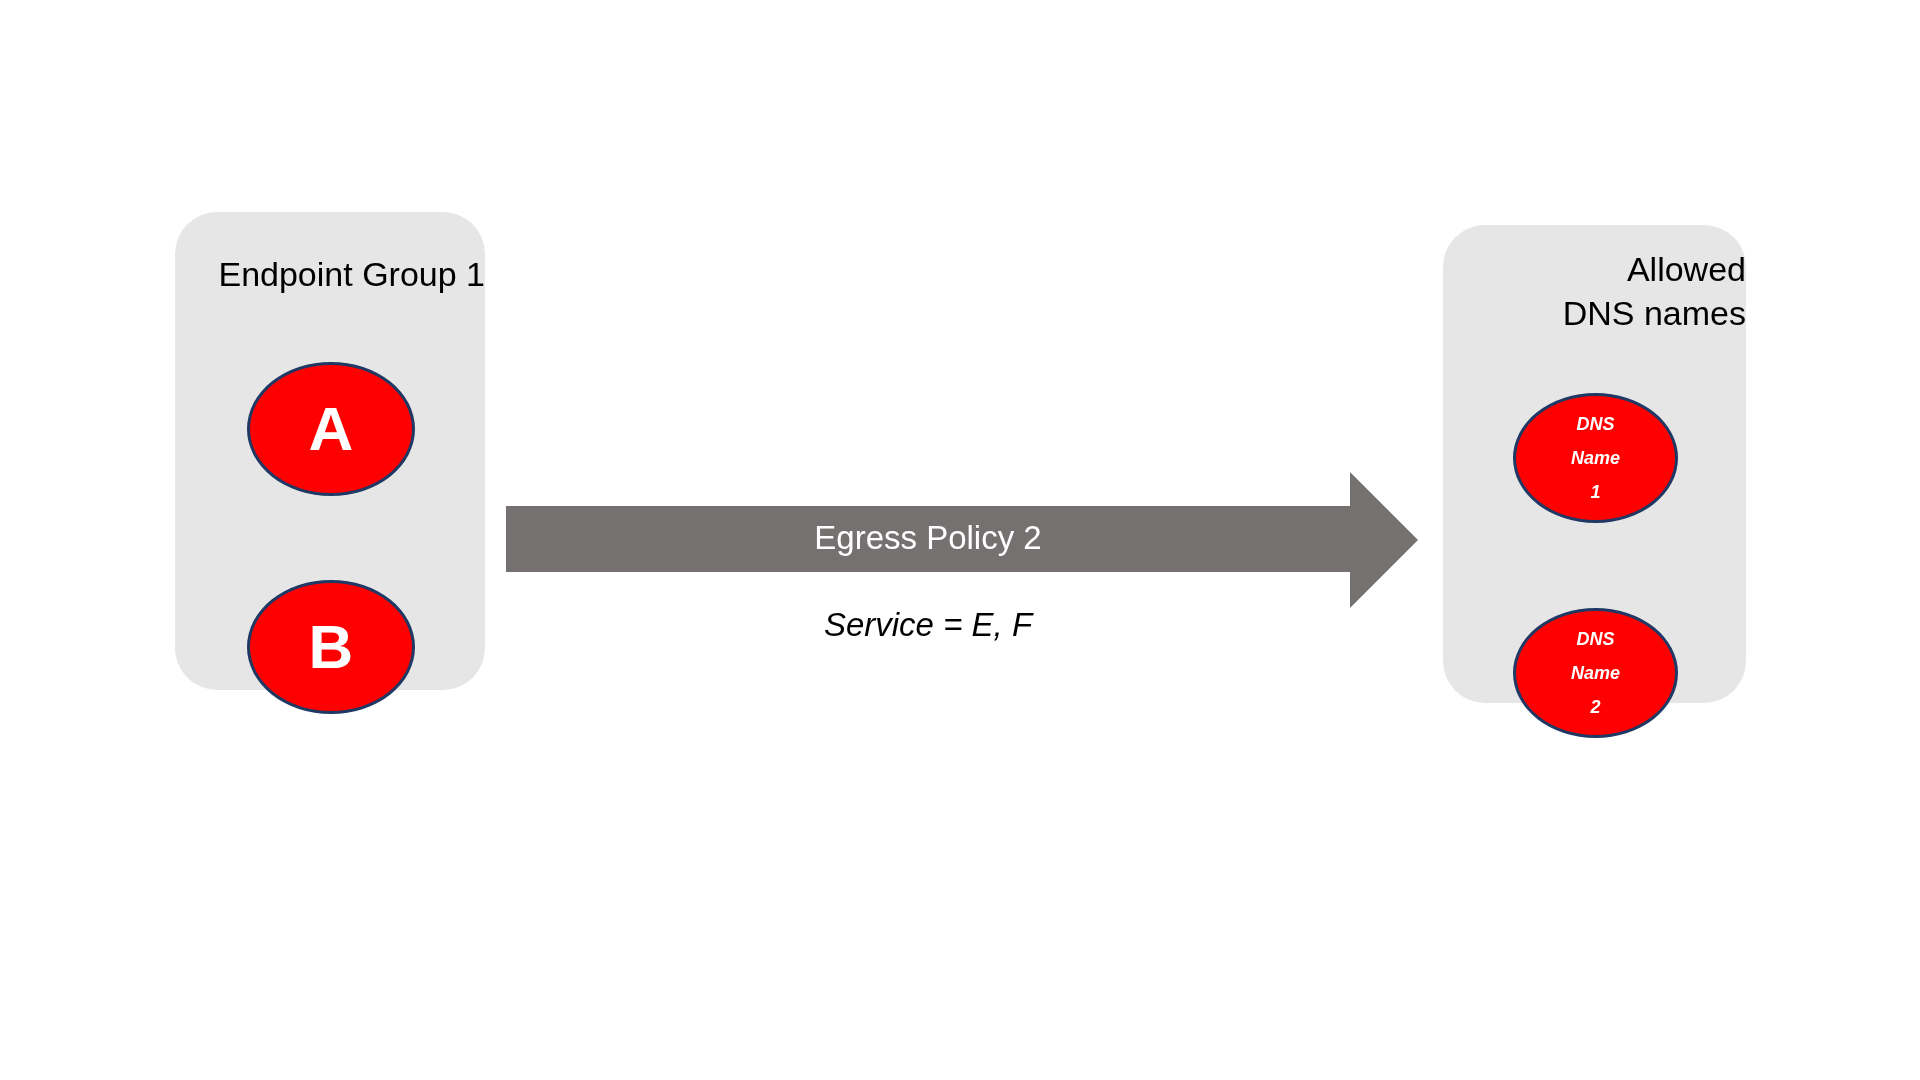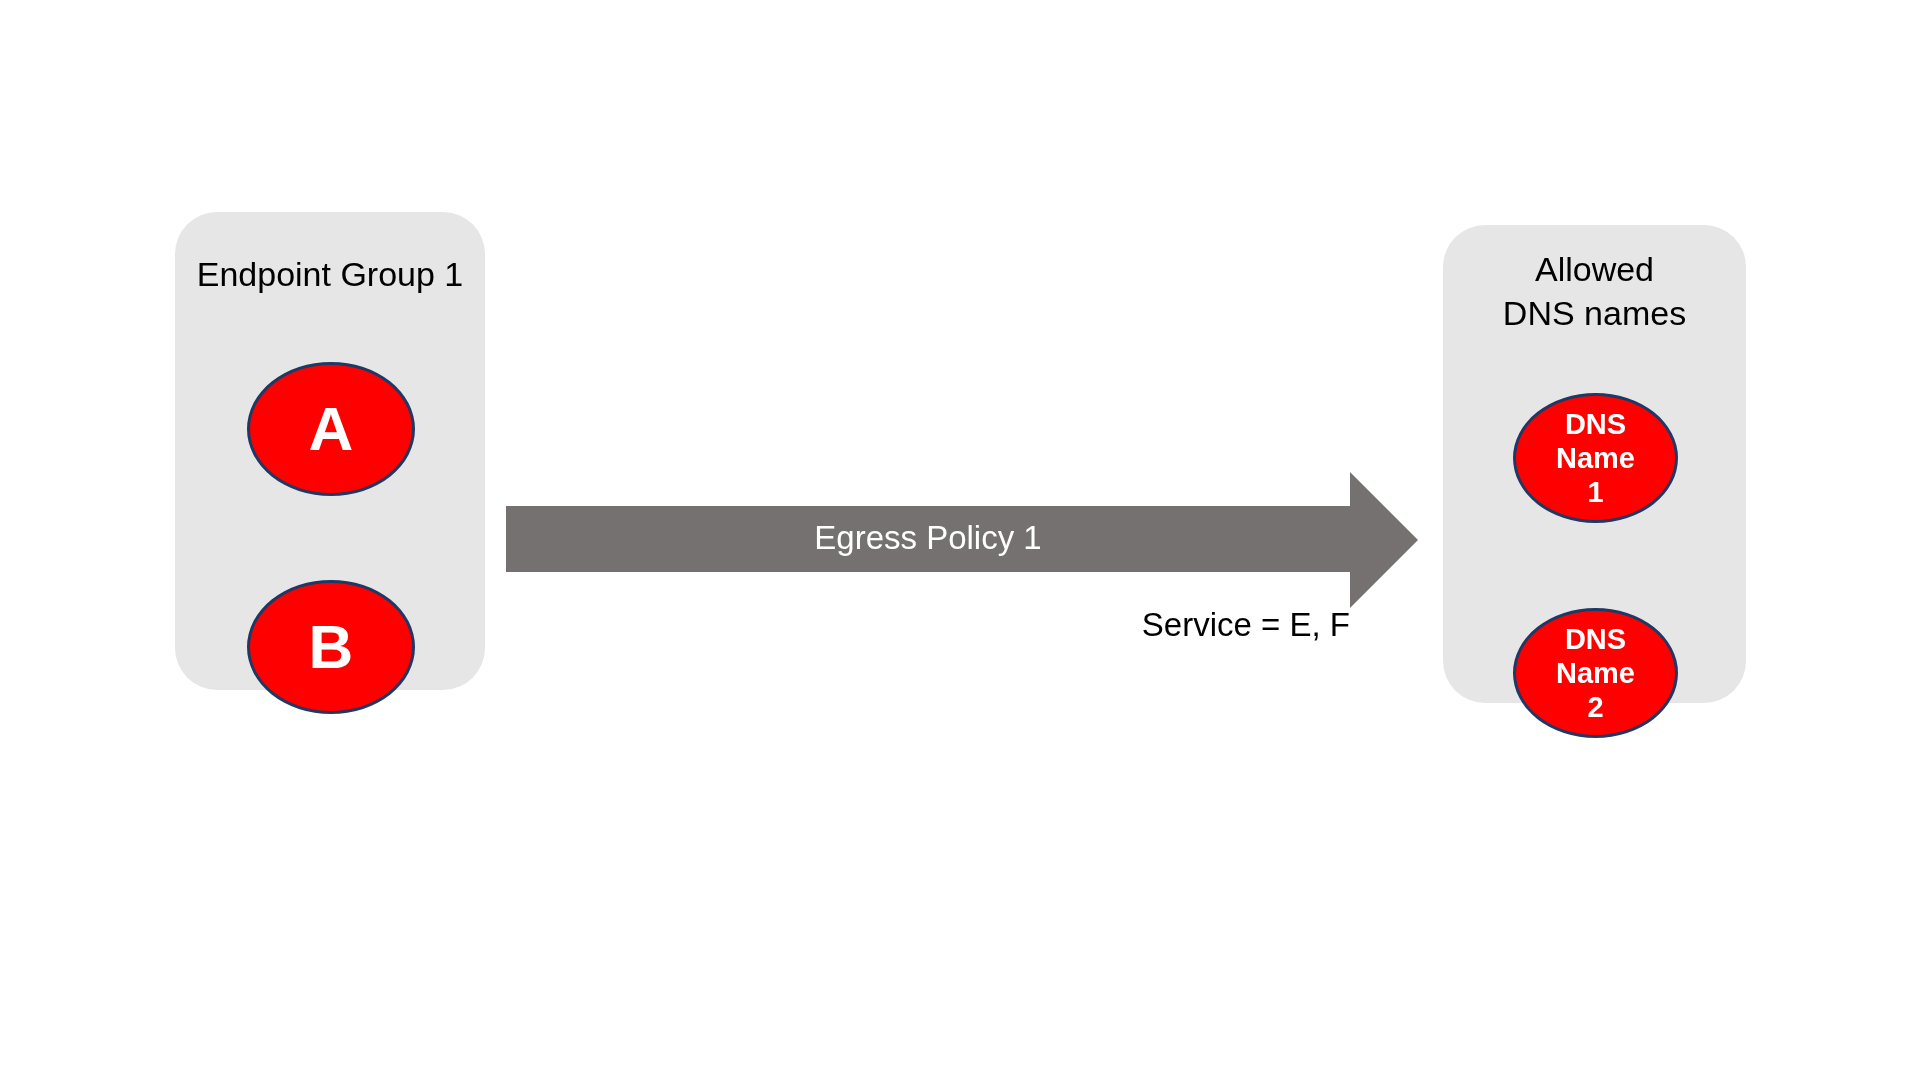--- a/index.html
+++ b/index.html
@@ -43,21 +43,21 @@
     top: 212px;
     width: 303px;
     height: 478px;
     margin-top: 13px;
   }
 
   .group-title {
     position: absolute;
     left: 0;
     width: 100%;
-    text-align: center;
+    text-align: right;
     color: #000000;
     font-size: 34px;
     line-height: 44px;
     font-weight: 400;
     white-space: pre-line;
   }
   #group-left .group-title { top: 40px; }
   #group-right .group-title { top: 22px; }
 
   
@@ -76,23 +76,24 @@
   .node-label {
     white-space: pre-line;
     display: block;
   }
   .node-big .node-label {
     font-size: 62px;
     font-weight: 700;
     line-height: 62px;
   }
   .node-small .node-label {
-    font-size: 29px;
+    font-size: 18px;
     font-weight: 700;
     line-height: 34px;
+    font-style: italic;
   }
 
   
   #node-a {
     left: 72px;  top: 150px;  width: 168px; height: 134px;
   }
   #node-b {
     left: 72px;  top: 368px;  width: 168px; height: 134px;
   }
   
@@ -130,25 +131,26 @@
     line-height: 44px;
     font-weight: 400;
     pointer-events: none;
   }
 
   #policy-subtext {
     position: absolute;
     left: 506px;
     top: 603px;
     width: 844px;
-    text-align: right;
+    text-align: center;
     color: #000000;
     font-size: 33px;
     line-height: 44px;
     font-weight: 400;
+    font-style: italic;
   }
 </style>
 </head>
 <body>
 
 <div id="canvas">
 
   <div class="group-box" id="group-left">
     <div class="group-title">Endpoint Group 1</div>
 
@@ -158,21 +160,21 @@
 
     <div class="node node-big" id="node-b">
       <span class="node-label">B</span>
     </div>
   </div>
 
   <div id="arrow-wrap">
     <svg id="arrow-svg" viewBox="0 0 914 140" preserveAspectRatio="none">
       <polygon points="0,36 844,36 844,2 912,70 844,138 844,102 0,102" fill="#767171"></polygon>
     </svg>
-    <div id="arrow-label">Egress Policy 1</div>
+    <div id="arrow-label">Egress Policy 2</div>
   </div>
 
   <div id="policy-subtext">Service = E, F</div>
 
   <div class="group-box" id="group-right">
     <div class="group-title">Allowed
 DNS names</div>
 
     <div class="node node-small" id="node-dns-1">
       <span class="node-label">DNS

